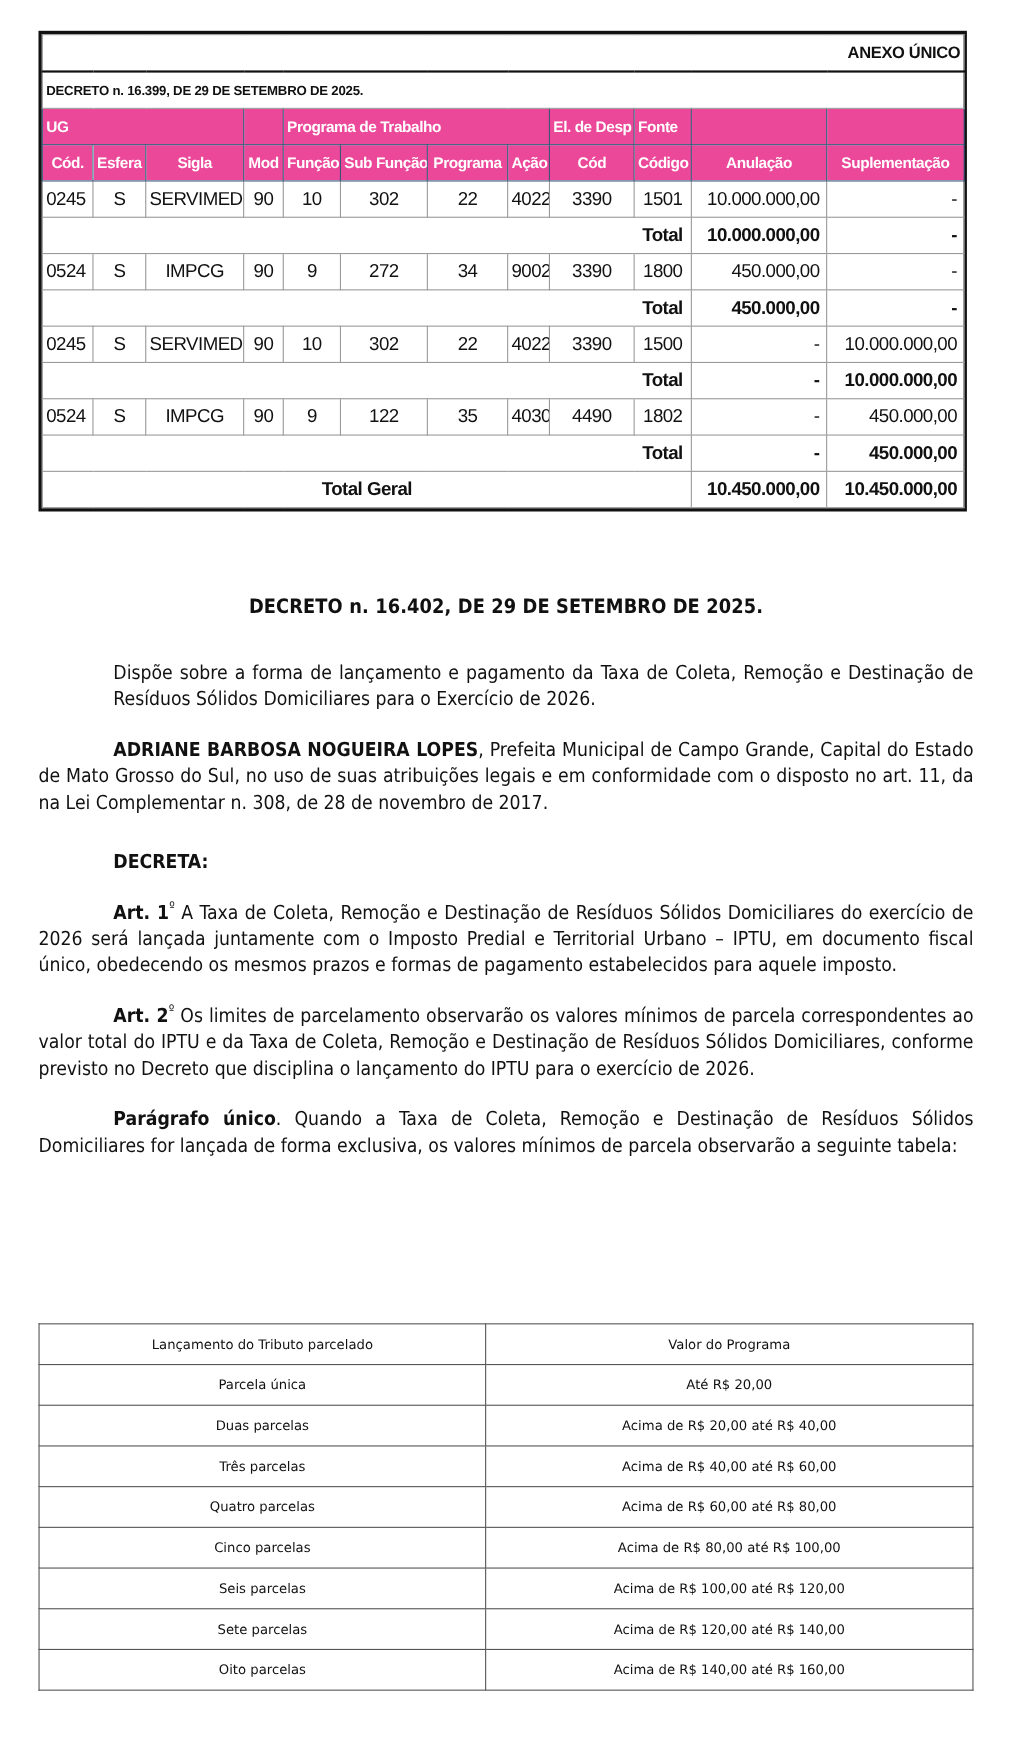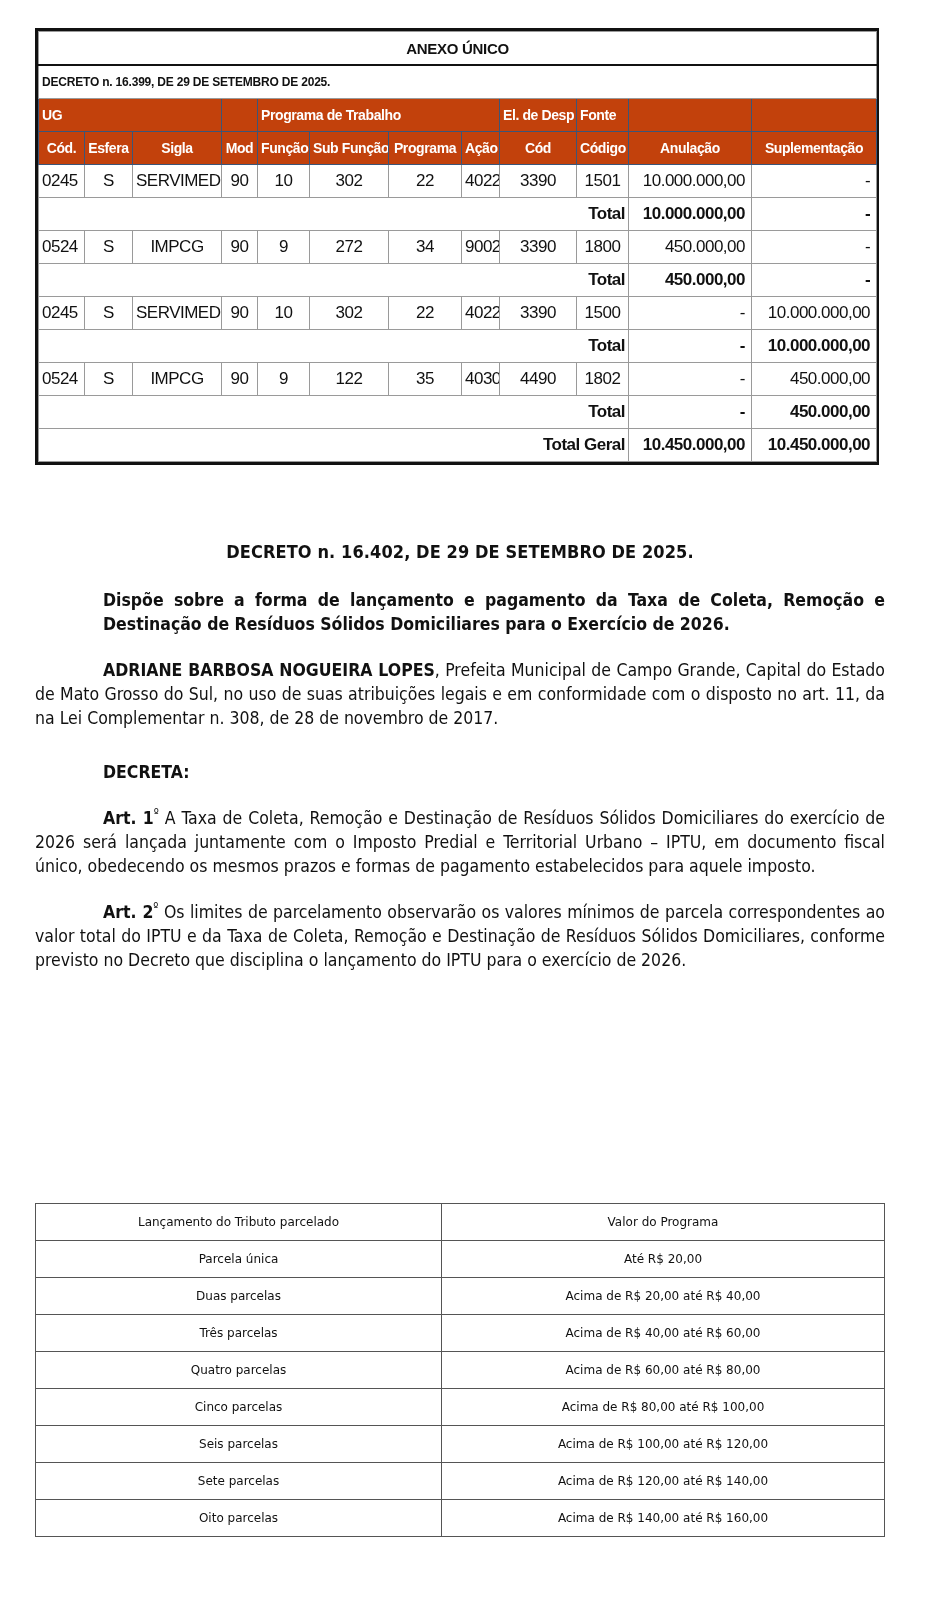--- a/index.html
+++ b/index.html
@@ -6,39 +6,39 @@
   body { width: 925px; height: 1600px; position: relative; overflow: hidden; color: #111; }
 
   
   .annex {
     position: absolute; left: 35px; top: 28px; width: 844px;
     border: 3px solid #111; box-sizing: border-box;
     font-family: "Liberation Sans", sans-serif; font-stretch: condensed;
   }
   .annex table { border-collapse: collapse; width: 100%; table-layout: fixed; }
   .annex td, .annex th { border: 1px solid #9a9a9a; padding: 0 3px; height: 32px; font-size: 16px; white-space: nowrap; overflow: hidden; }
-  .annex .title-row td { text-align: center; font-weight: bold; font-size: 15px; height: 32px; border-bottom: 2px solid #111; letter-spacing: -0.3px; }
+  .annex .title-row td { text-align: right; font-weight: bold; font-size: 15px; height: 32px; border-bottom: 2px solid #111; letter-spacing: -0.3px; }
   .annex .decree-row td { text-align: left; font-weight: bold; font-size: 12px; height: 32px; letter-spacing: -0.2px; }
-  .annex .hdr td { background: #c2410c; color: #fff; font-weight: bold; font-size: 14px; height: 32px; border-color: #3b5578; letter-spacing: -0.4px; }
+  .annex .hdr td { background: #ec4899; color: #fff; font-weight: bold; font-size: 14px; height: 32px; border-color: #3b5578; letter-spacing: -0.4px; }
   .annex .hdr1 td { text-align: left; }
   .annex .hdr2 td { text-align: center; }
   .annex tbody td { text-align: center; font-size: 17px; letter-spacing: -0.5px; }
   .annex tbody td.num { text-align: right; padding-right: 6px; }
   .annex tbody td.left { text-align: left; }
   .annex tr.total td { font-weight: bold; }
-  .annex tr.total td.label { text-align: right; }
+  .annex tr.total td.label { }
 
   
   .decree {
     position: absolute; left: 35px; top: 540px; width: 850px;
     font-family: "DejaVu Sans", sans-serif; font-size: 17.5px; line-height: 24px;
     font-stretch: condensed;
   }
   .decree-title { font-weight: bold; font-size: 18px; margin: 0; letter-spacing: 0.1px; text-align: center; }
-  .ementa { font-weight: bold; margin: 24px 0 0 68px; text-align: justify; line-height: 24px; }
+  .ementa { font-weight: normal; margin: 36px 0 0 68px; text-align: justify; line-height: 24px; }
   .para { margin: 22px 0 0 0; text-align: justify; text-indent: 68px; }
   .decreta { font-weight: bold; margin: 30px 0 0 68px; }
   .sup { font-size: 12px; vertical-align: super; line-height: 0; }
 
   
   .inst {
     position: absolute; left: 35px; top: 1203px; width: 850px;
     border-collapse: collapse; table-layout: fixed;
     font-family: "DejaVu Sans", sans-serif; font-size: 12px;
   }
@@ -185,20 +185,21 @@
   </table>
 </div>
 
 <div class="decree">
   <p class="decree-title">DECRETO n. 16.402, DE 29 DE SETEMBRO DE 2025.</p>
   <p class="ementa">Dispõe sobre a forma de lançamento e pagamento da Taxa de Coleta, Remoção e Destinação de Resíduos Sólidos Domiciliares para o Exercício de 2026.</p>
   <p class="para"><b>ADRIANE BARBOSA NOGUEIRA LOPES</b><span>, Prefeita Municipal de Campo Grande, Capital do Estado de Mato Grosso do Sul, no uso de suas atribuições legais e em conformidade com o disposto no art. 11, da na Lei Complementar n. 308, de 28 de novembro de 2017.</span></p>
   <p class="decreta">DECRETA:</p>
   <p class="para"><b>Art. 1</b><span class="sup">º</span><span> A Taxa de Coleta, Remoção e Destinação de Resíduos Sólidos Domiciliares do exercício de 2026 será lançada juntamente com o Imposto Predial e Territorial Urbano – IPTU, em documento fiscal único, obedecendo os mesmos prazos e formas de pagamento estabelecidos para aquele imposto.</span></p>
   <p class="para"><b>Art. 2</b><span class="sup">º</span><span> Os limites de parcelamento observarão os valores mínimos de parcela correspondentes ao valor total do IPTU e da Taxa de Coleta, Remoção e Destinação de Resíduos Sólidos Domiciliares, conforme previsto no Decreto que disciplina o lançamento do IPTU para o exercício de 2026.</span></p>
+  <p class="para"><b>Parágrafo único</b><span>. Quando a Taxa de Coleta, Remoção e Destinação de Resíduos Sólidos Domiciliares for lançada de forma exclusiva, os valores mínimos de parcela observarão a seguinte tabela:</span></p>
 </div>
 
 <table class="inst">
   <colgroup>
       <col class="c1">
       <col>
     </colgroup>
   <tbody>
       <tr>
     <td>Lançamento do Tributo parcelado</td>

